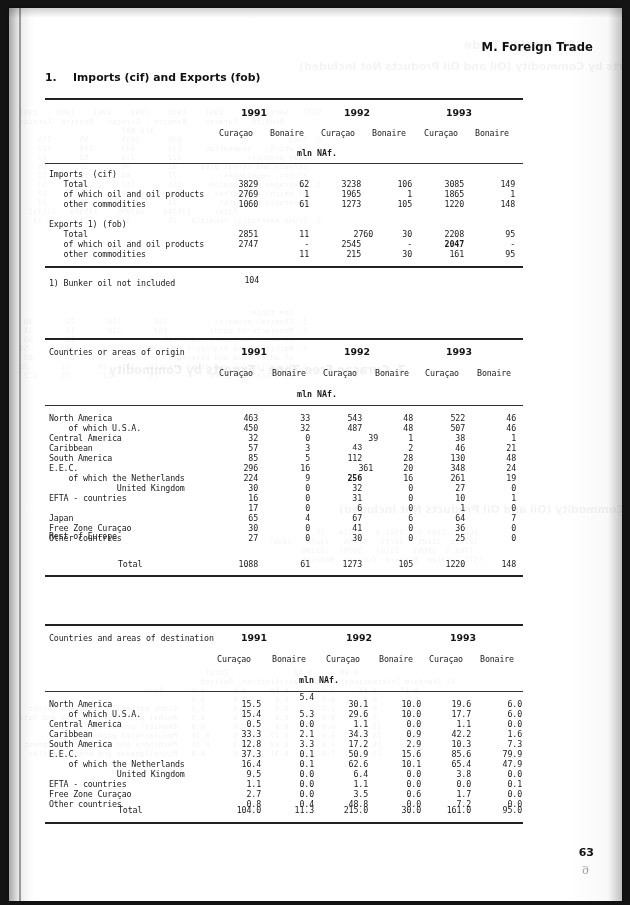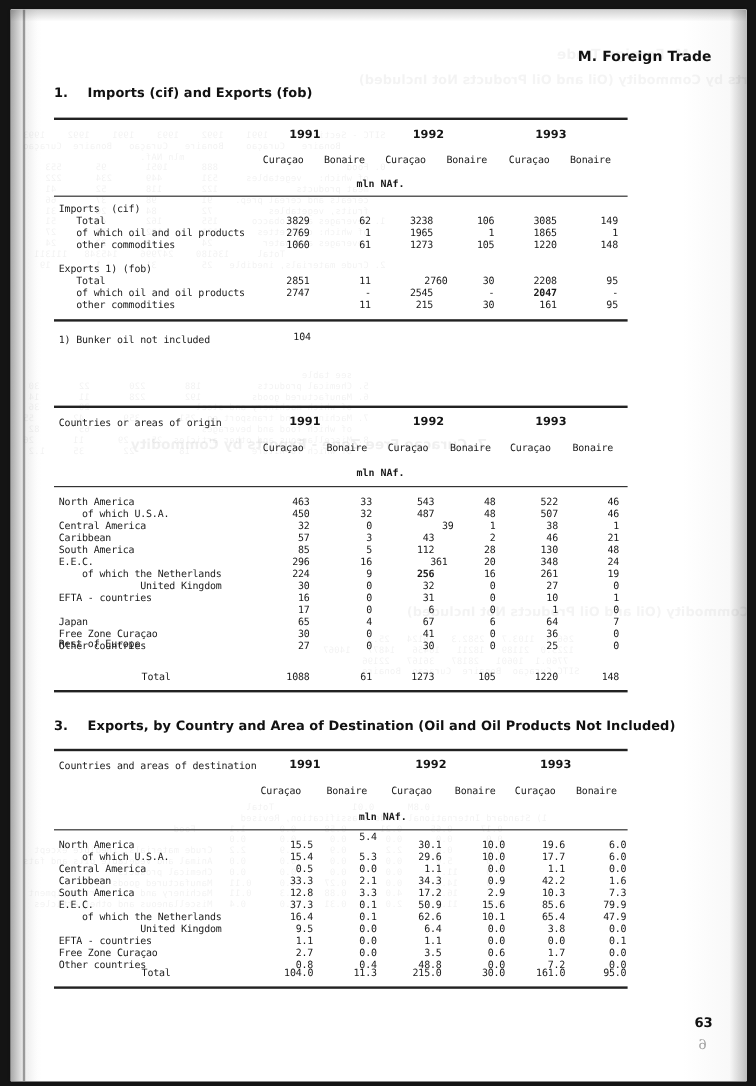--- a/index.html
+++ b/index.html
@@ -379,21 +379,21 @@
             <div class="rowlabel" style="left: 40px; top: 425px;">Central America</div>
             <div class="cellnum" style="left: 197px; top: 425px; width: 52px;">32</div>
             <div class="cellnum" style="left: 249px; top: 425px; width: 52px;">0</div>
             <div class="cellnum" style="left: 301px; top: 425px; width: 68px;">39</div>
             <div class="cellnum" style="left: 352px; top: 425px; width: 52px;">1</div>
             <div class="cellnum" style="left: 404px; top: 425px; width: 52px;">38</div>
             <div class="cellnum" style="left: 455px; top: 425px; width: 52px;">1</div>
             <div class="rowlabel" style="left: 40px; top: 435px;">Caribbean</div>
             <div class="cellnum" style="left: 197px; top: 435px; width: 52px;">57</div>
             <div class="cellnum" style="left: 249px; top: 435px; width: 52px;">3</div>
-            <div class="cellnum" style="left: 301px; top: 435px; width: 52px;">43</div>
+            <div class="cellnum" style="left: 301px; top: 435px; width: 52px; font-family: Liberation Mono, monospace;">43</div>
             <div class="cellnum" style="left: 352px; top: 435px; width: 52px;">2</div>
             <div class="cellnum" style="left: 404px; top: 435px; width: 52px;">46</div>
             <div class="cellnum" style="left: 455px; top: 435px; width: 52px;">21</div>
             <div class="rowlabel" style="left: 40px; top: 445px;">South America</div>
             <div class="cellnum" style="left: 197px; top: 445px; width: 52px;">85</div>
             <div class="cellnum" style="left: 249px; top: 445px; width: 52px;">5</div>
             <div class="cellnum" style="left: 301px; top: 445px; width: 52px;">112</div>
             <div class="cellnum" style="left: 352px; top: 445px; width: 52px;">28</div>
             <div class="cellnum" style="left: 404px; top: 445px; width: 52px;">130</div>
             <div class="cellnum" style="left: 455px; top: 445px; width: 52px;">48</div>
@@ -459,23 +459,20 @@
         <div class="cellnum" style="left:197px;top:551px;width:52px;">1088</div>
         <div class="cellnum" style="left:249px;top:551px;width:52px;">61</div>
         <div class="cellnum" style="left:301px;top:551px;width:52px;">1273</div>
         <div class="cellnum" style="left:352px;top:551px;width:52px;">105</div>
         <div class="cellnum" style="left:404px;top:551px;width:52px;">1220</div>
         <div class="cellnum" style="left:455px;top:551px;width:52px;">148</div>
 
         <div class="rule thick" style="left:36px;top:567px;width:478px;"></div>
       </div>
 
-      <div class="tbl-title" style="top:590px;">
-        <span class="num">3.</span><span>Exports, by Country and Area of Destination (Oil and Oil Products Not Included)</span>
-      </div>
 
       <div>
         <div class="rule thick" style="left:36px;top:616px;width:478px;"></div>
 
         <div class="rowlabel" style="left:40px;top:625px;">Countries and areas of destination</div>
 
         <div class="yearlabel" style="left:195px;top:624px;width:100px;">1991</div>
         <div class="yearlabel" style="left:300px;top:624px;width:100px;">1992</div>
         <div class="yearlabel" style="left:404px;top:624px;width:100px;">1993</div>
 

